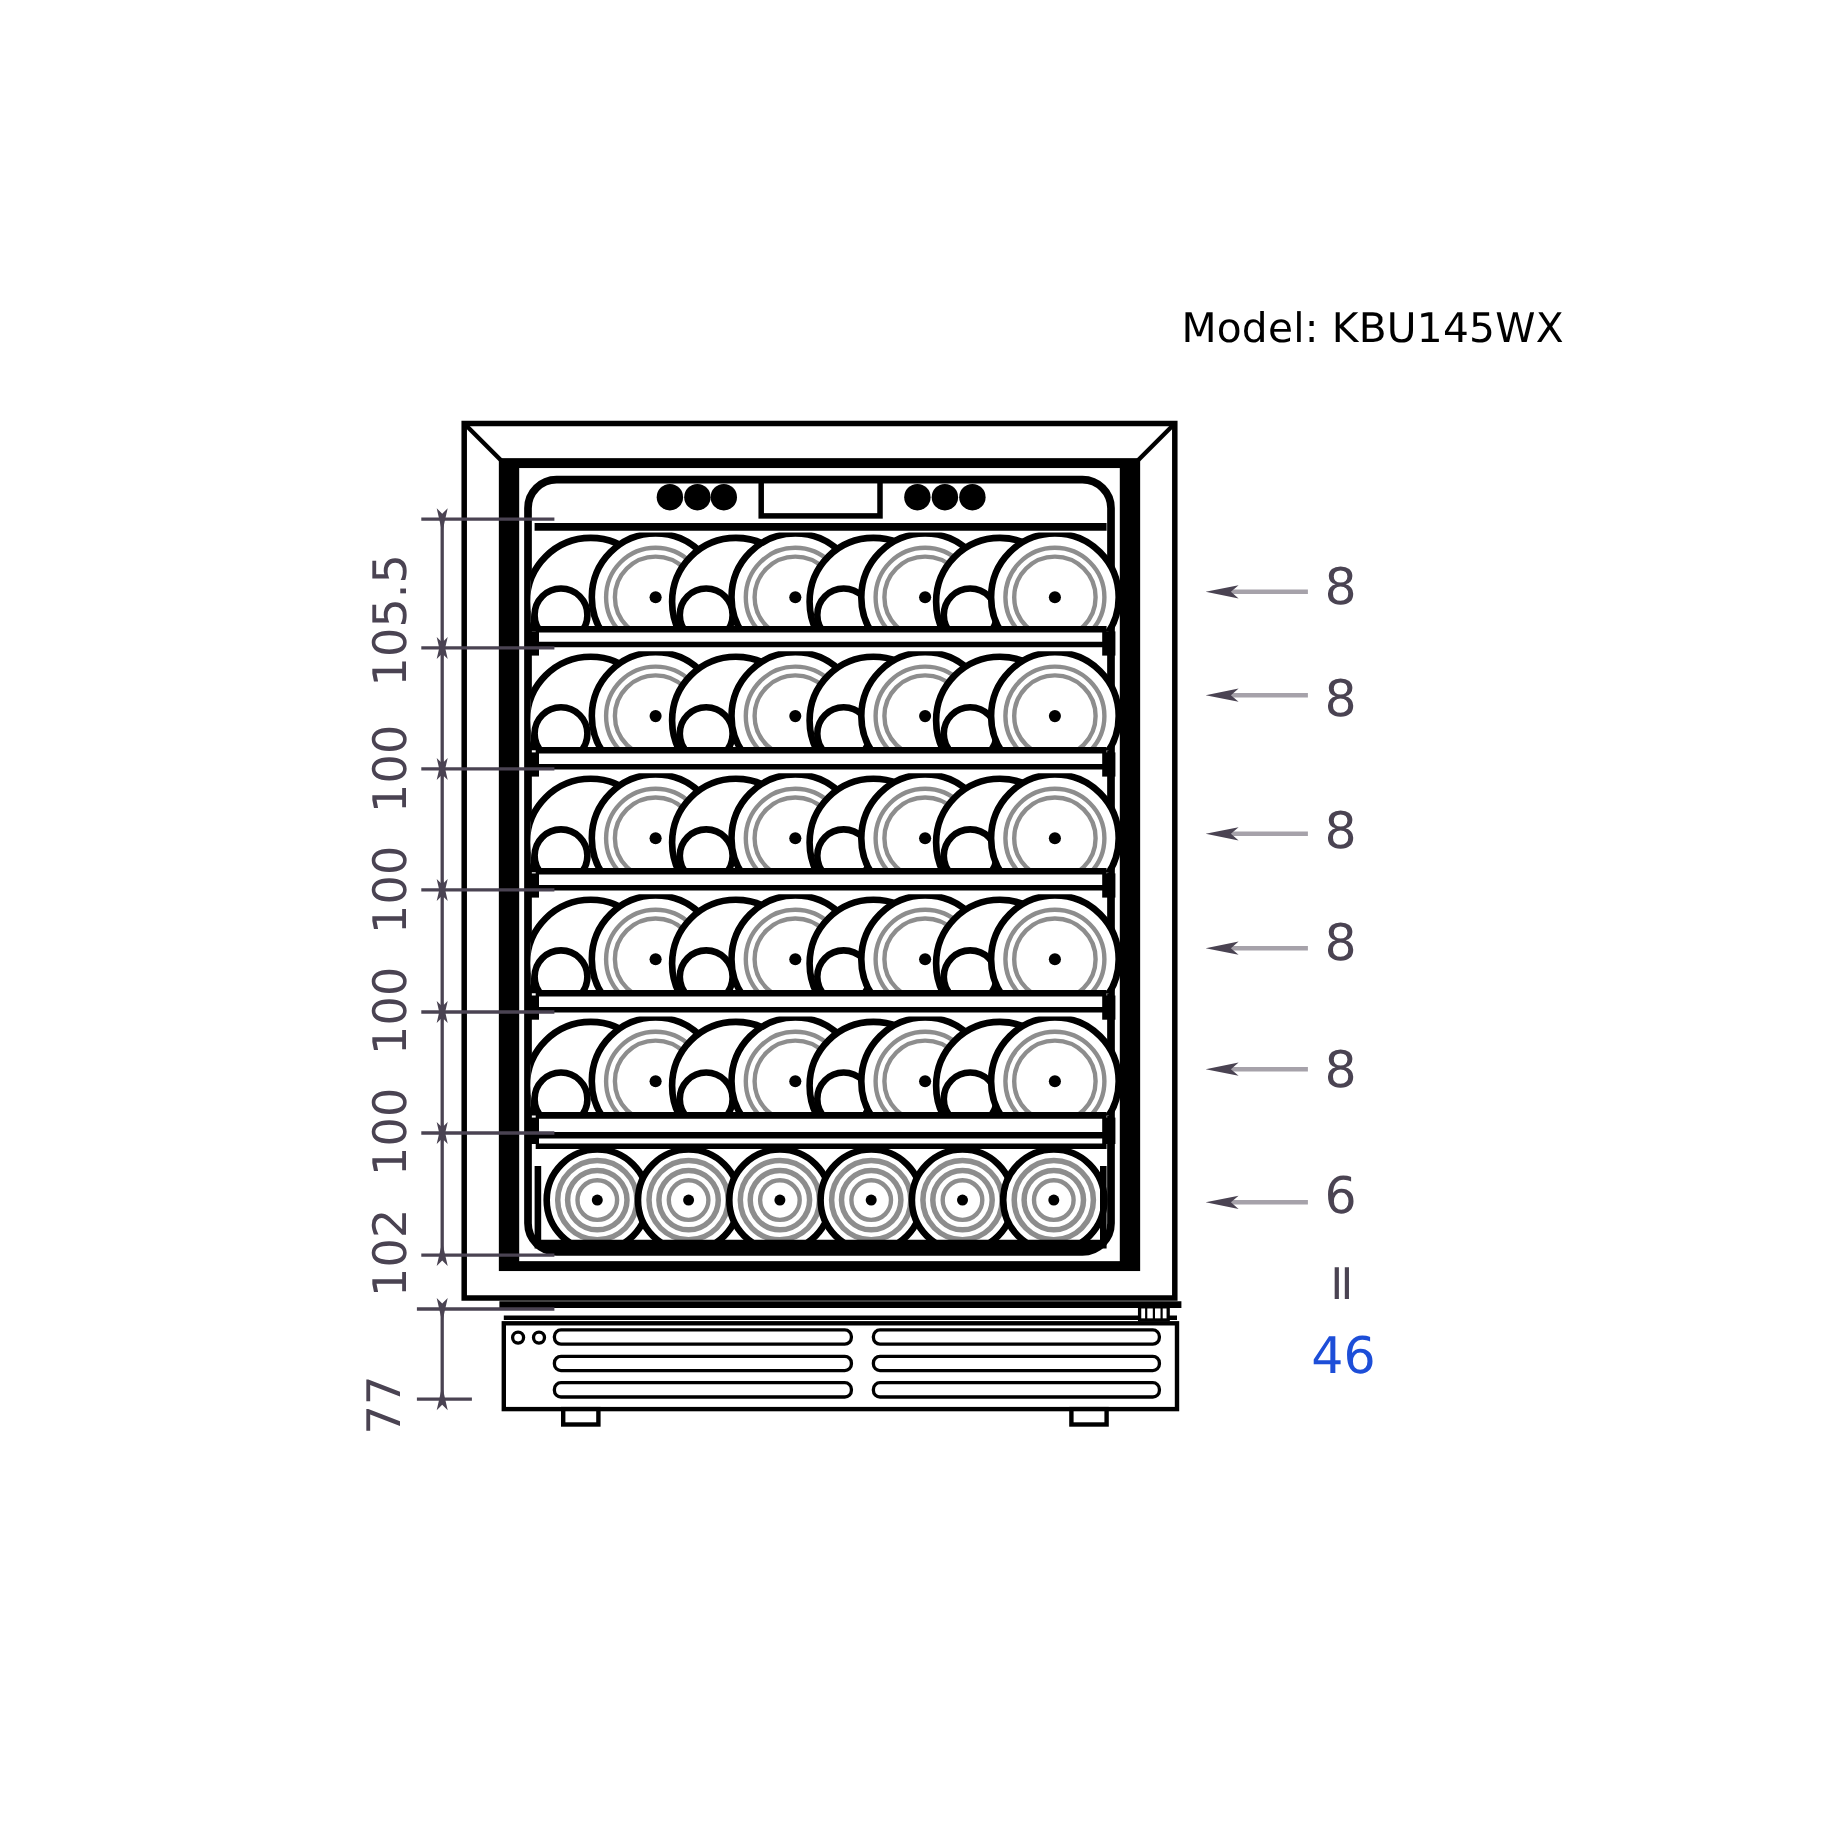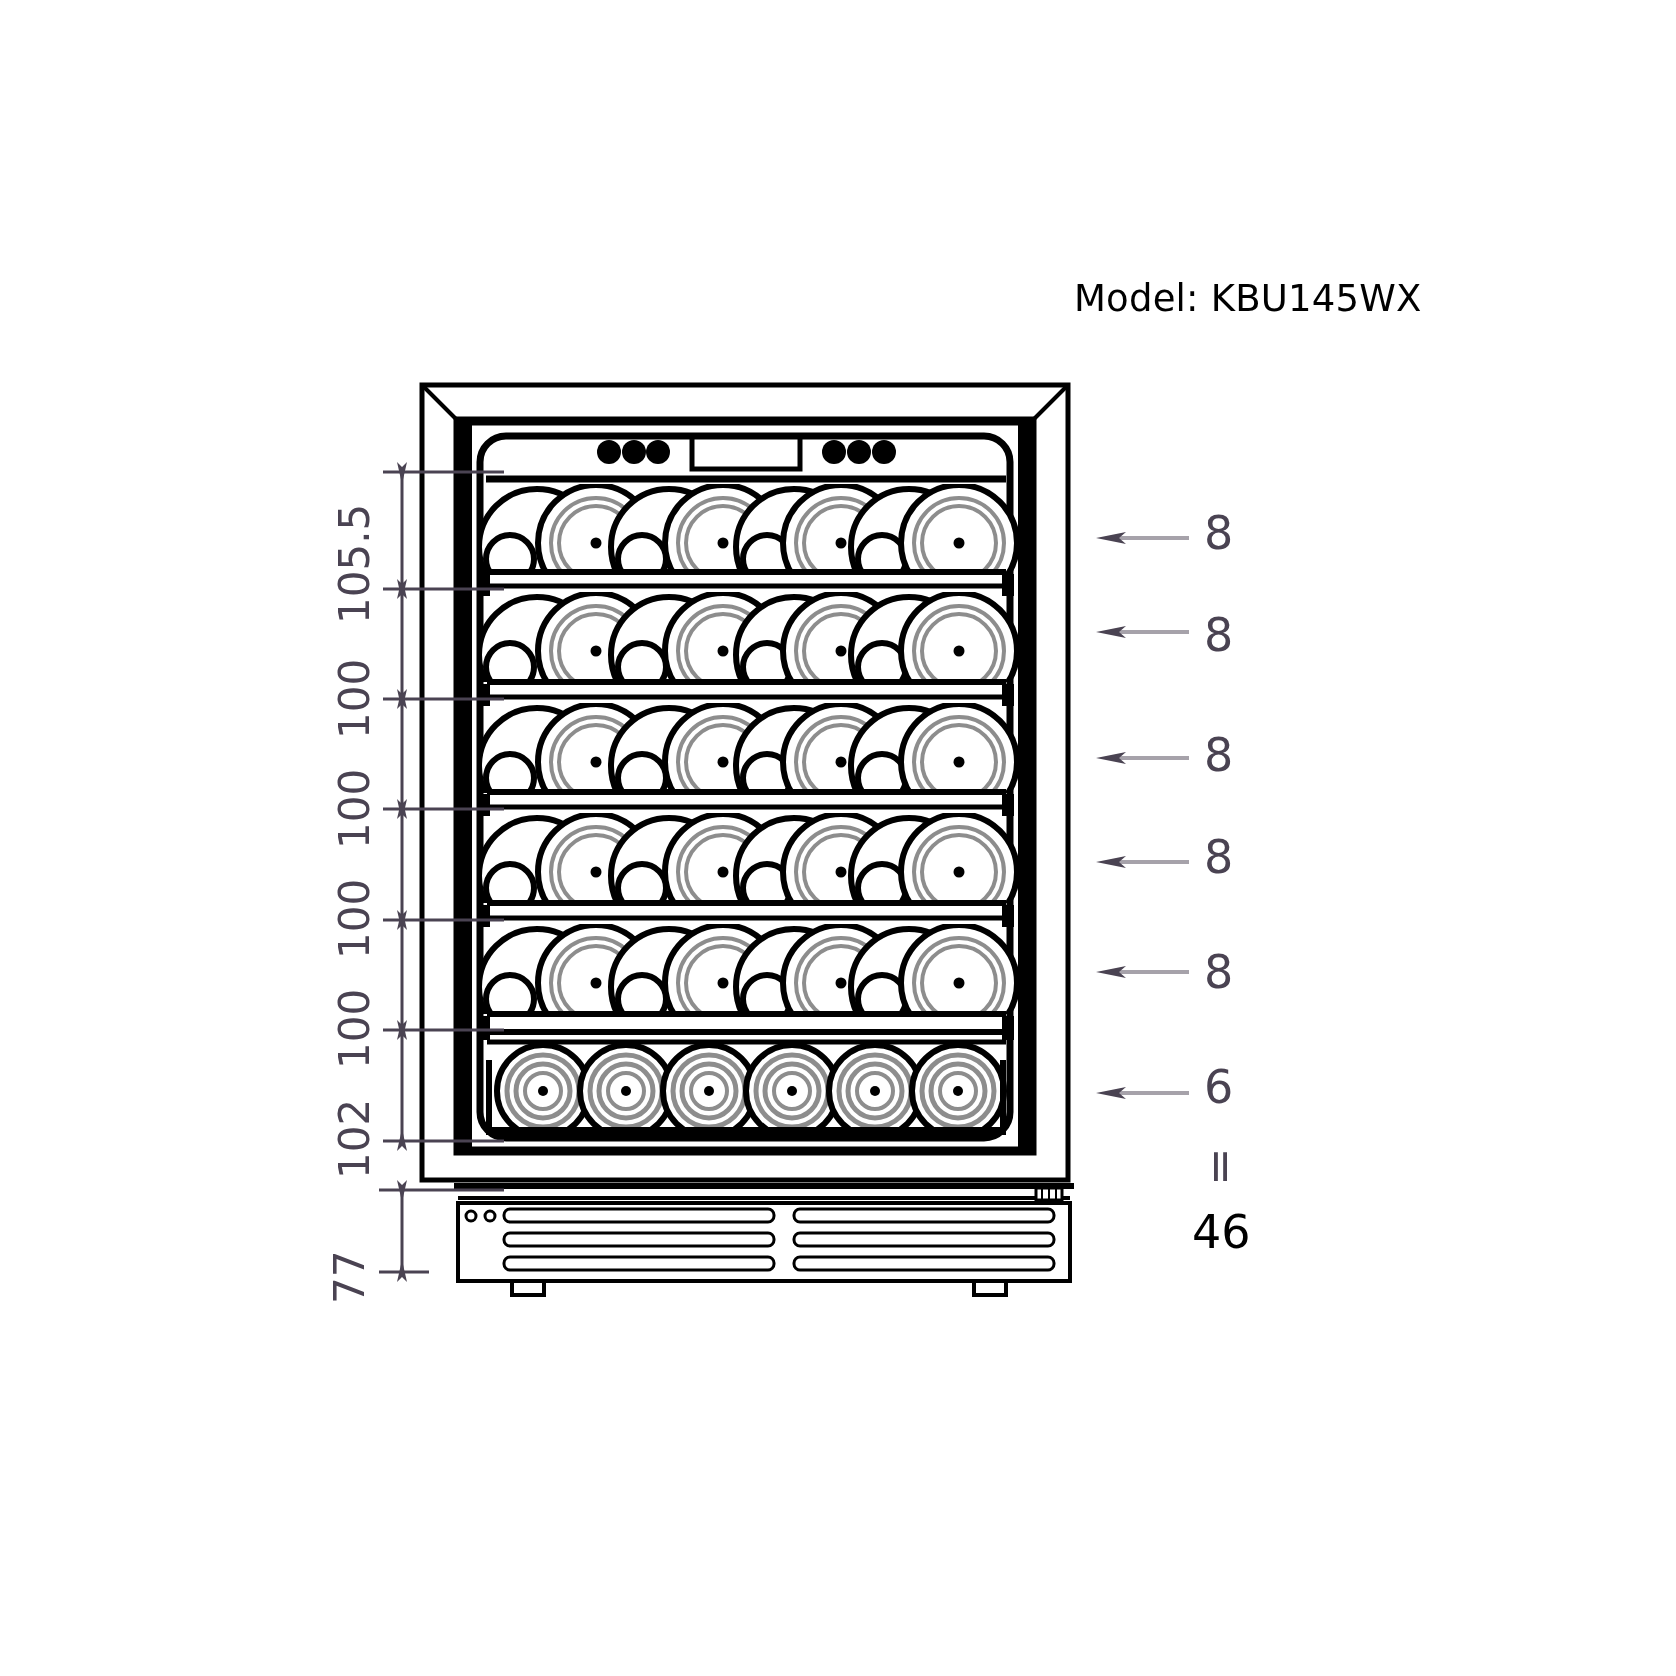--- a/index.html
+++ b/index.html
@@ -48,21 +48,21 @@
     position: absolute;
     color: #4a4352;
     font-size: 46px;
     white-space: nowrap;
     transform-origin: center center;
     transform: rotate(90deg);
     letter-spacing: 1px;
   }
   .total-num {
     position: absolute;
-    color: #000000;
+    color: #1d4ed8;
     font-size: 46px;
     white-space: nowrap;
   }
   svg#drawing {
     position: absolute;
     left: 0; top: 0;
     width: 1676px;
     height: 1676px;
   }
 </style>

